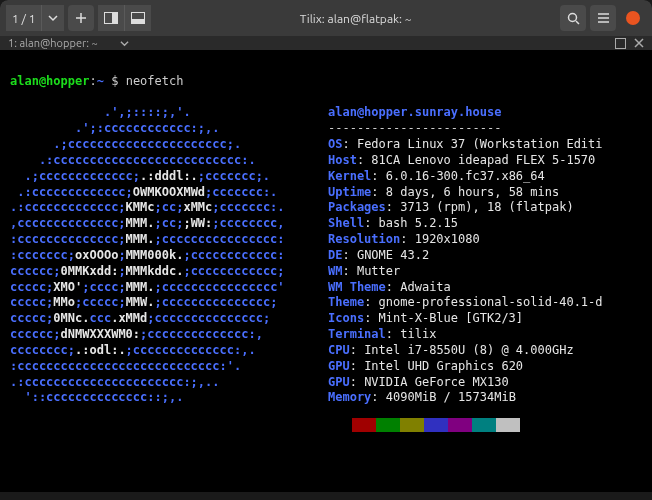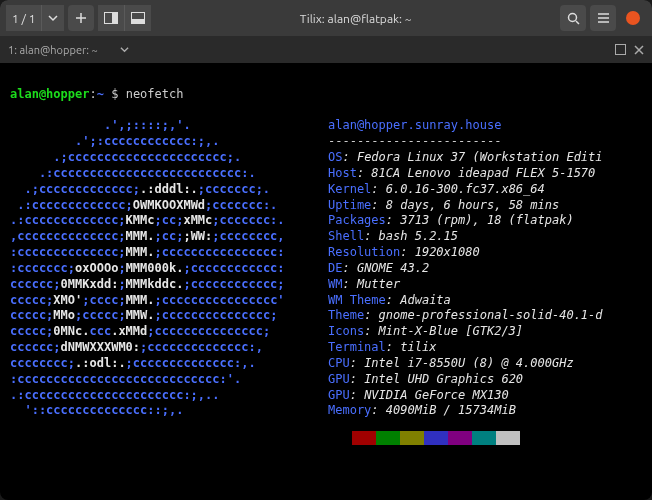--- a/index.html
+++ b/index.html
@@ -53,21 +53,21 @@
     height: 100%;
   }
   .tb-group .seg.sep { border-left: 1px solid #5a5a5a; }
   .tb-spacer { flex: 1; text-align: center; }
   .winclose {
     width: 14px; height: 14px; border-radius: 50%;
     background: #e95420;
     margin: 0 6px;
   }
   .tabbar {
-    height: 27px;
+    height: 14px;
     background: #2a2a2a;
     display: flex;
     align-items: center;
     padding: 0 8px;
     font-family: "Ubuntu", "DejaVu Sans", sans-serif;
     font-size: 11px;
     color: #aaa;
     gap: 22px;
   }
   .tabbar .right { margin-left: auto; display: flex; gap: 8px; align-items: center; }
@@ -80,22 +80,22 @@
     font-size: 12px;
     overflow: hidden;
   }
   .row { display: flex; }
   .logo-col { width: 318px; }
   .info-col { }
   .g { color: #1cdc1c; font-weight: bold; }
   .b { color: #4a6fff; font-weight: bold; }
   .w { color: #e6e6e6; font-weight: bold; }
   .d { color: #cccccc; }
-  .lbl { color: #4a6fff; font-weight: normal; }
-  .val { color: #e6e6e6; font-style: italic; }
+  .lbl { color: #4a6fff; font-weight: bold; }
+  .val { color: #e6e6e6; }
   .palette { display: flex; margin-top: 6px; }
   .sw { width: 24px; height: 14px; }
   .cursor { display:inline-block; width:7px; height:12px; background:#ccc; vertical-align:-2px; }
   svg { display: block; }
 </style>
 </head>
 <body>
 
 <div class="titlebar">
   <div class="tb-group">

